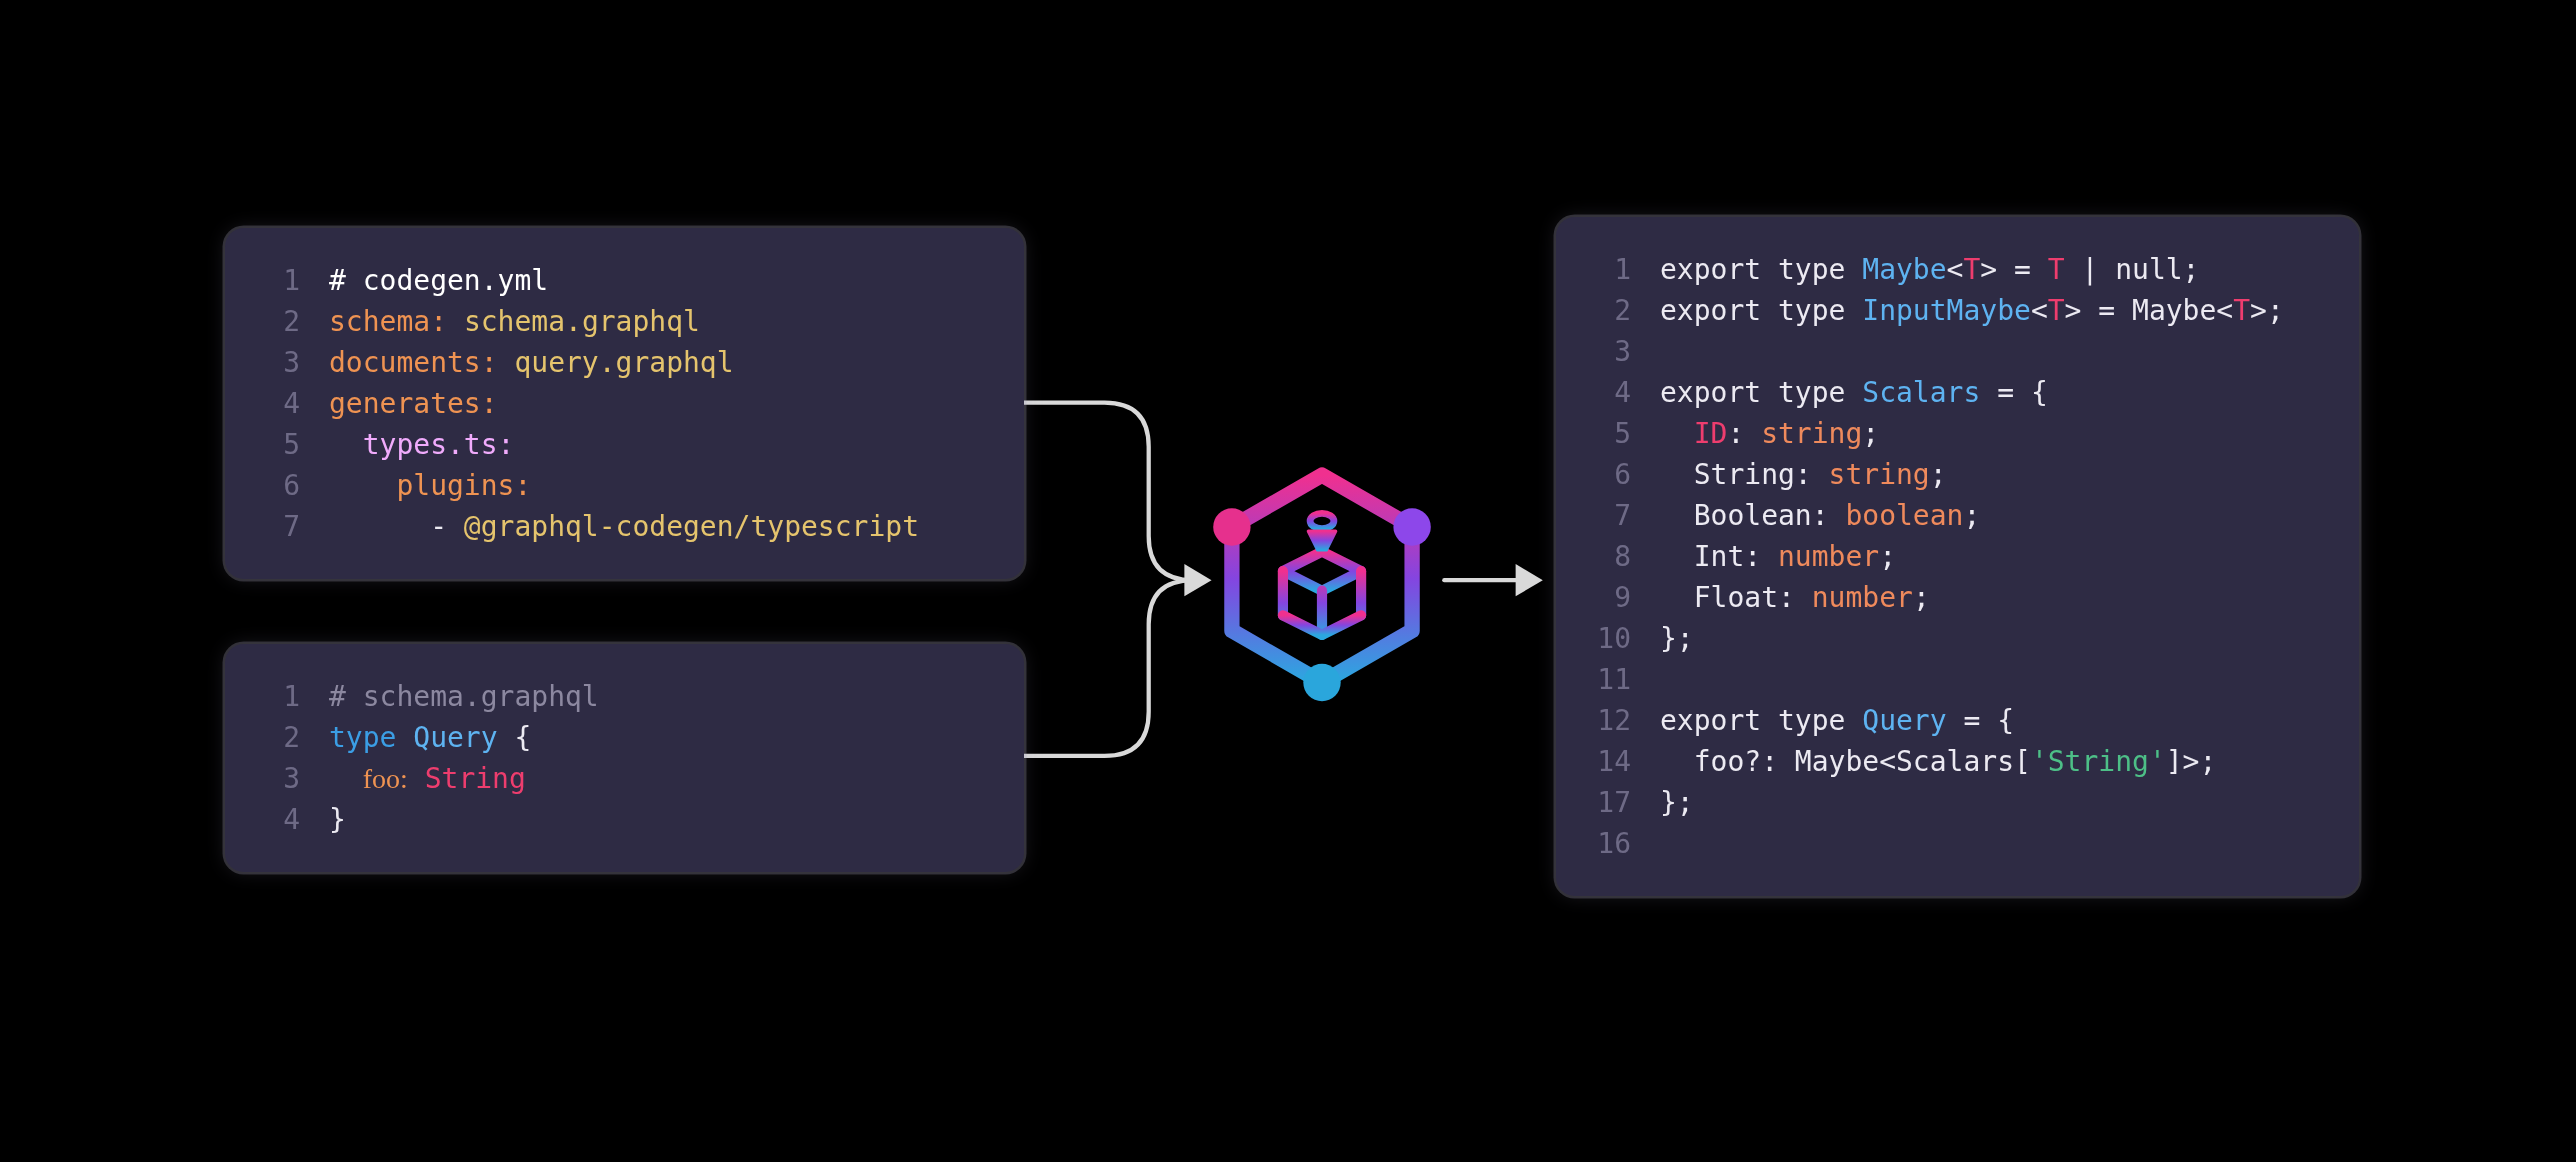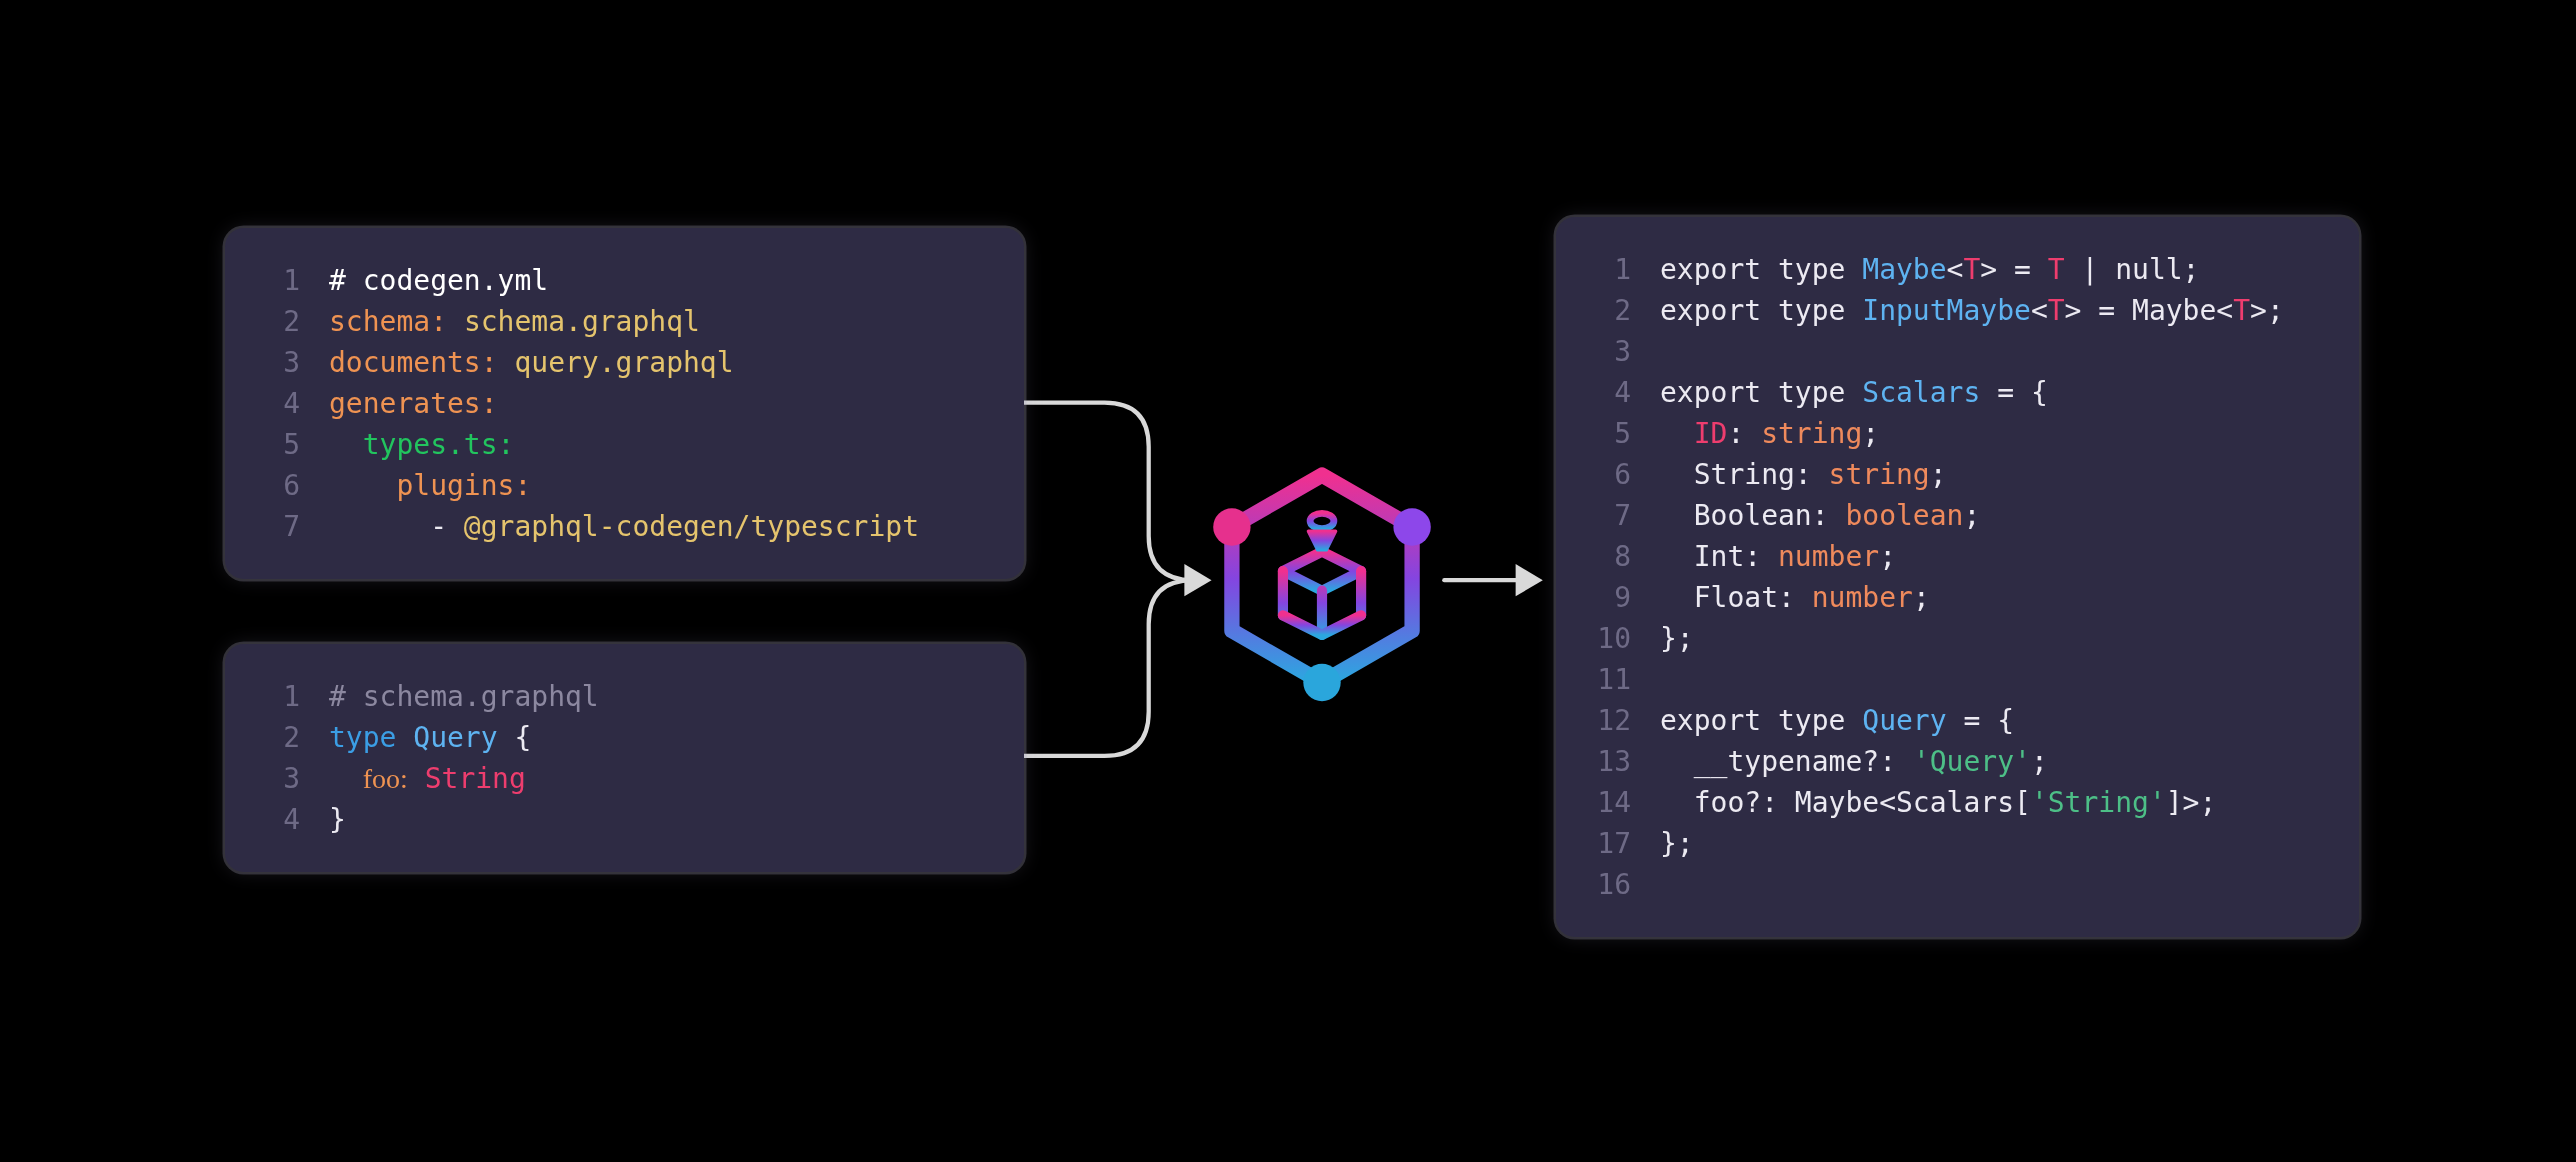--- a/index.html
+++ b/index.html
@@ -52,21 +52,21 @@
   <path d="M 1426 683 L 1394 664 L 1394 702 Z" fill="#d9d9d9"></path>
   <path d="M 1700 683 H 1786" fill="none" stroke-width="5" stroke-linecap="round" stroke="#d9d9d9"></path>
   <path d="M 1816 683 L 1784 664 L 1784 702 Z" fill="#d9d9d9"></path>
 </svg>
 
 <div class="panel panel-codegen" style="background: rgb(46, 43, 68);">
     <div class="line"><span class="lineno" style="color: rgb(110, 106, 134);">1</span><span class="codetext"><span style="color: #ffffff;"># codegen.yml</span></span></div>
     <div class="line"><span class="lineno" style="color: rgb(110, 106, 134);">2</span><span class="codetext"><span style="color: rgb(239, 147, 82);">schema:</span><span style="color: rgb(236, 234, 242);"> </span><span style="color: rgb(229, 196, 109);">schema.graphql</span></span></div>
     <div class="line"><span class="lineno" style="color: rgb(110, 106, 134);">3</span><span class="codetext"><span style="color: rgb(239, 147, 82);">documents:</span><span style="color: rgb(236, 234, 242);"> </span><span style="color: rgb(229, 196, 109); text-align: center;">query.graphql</span></span></div>
     <div class="line"><span class="lineno" style="color: rgb(110, 106, 134);">4</span><span class="codetext"><span style="color: rgb(239, 147, 82);">generates:</span></span></div>
-    <div class="line"><span class="lineno" style="color: rgb(110, 106, 134);">5</span><span class="codetext"><span style="color: rgb(236, 234, 242);">  </span><span style="color: #22c55e;">types.ts:</span></span></div>
+    <div class="line"><span class="lineno" style="color: rgb(110, 106, 134);">5</span><span class="codetext"><span style="color: rgb(236, 234, 242);">  </span><span style="color: #f0abfc;">types.ts:</span></span></div>
     <div class="line"><span class="lineno" style="color: rgb(110, 106, 134);">6</span><span class="codetext"><span style="color: rgb(236, 234, 242);">    </span><span style="color: rgb(239, 147, 82);">plugins:</span></span></div>
     <div class="line"><span class="lineno" style="color: rgb(110, 106, 134);">7</span><span class="codetext"><span style="color: rgb(236, 234, 242);">      - </span><span style="color: rgb(229, 196, 109);">@graphql-codegen/typescript</span></span></div>
   </div>
 <div class="panel panel-schema" style="background: rgb(46, 43, 68);">
     <div class="line"><span class="lineno" style="color: rgb(110, 106, 134);">1</span><span class="codetext"><span style="color: rgb(140, 136, 160);"># schema.graphql</span></span></div>
     <div class="line"><span class="lineno" style="color: rgb(110, 106, 134);">2</span><span class="codetext"><span style="color: rgb(59, 158, 229);">type</span><span style="color: rgb(236, 234, 242);"> </span><span style="color: rgb(94, 179, 241);">Query</span><span style="color: rgb(236, 234, 242);"> {</span></span></div>
     <div class="line"><span class="lineno" style="color: rgb(110, 106, 134);">3</span><span class="codetext"><span style="color: rgb(236, 234, 242);">  </span><span style="color: rgb(239, 147, 82); font-family: Liberation Serif, serif;">foo:</span><span style="color: rgb(236, 234, 242);"> </span><span style="color: rgb(238, 61, 110);">String</span></span></div>
     <div class="line"><span class="lineno" style="color: rgb(110, 106, 134);">4</span><span class="codetext"><span style="color: rgb(236, 234, 242);">}</span></span></div>
   </div>
 <div class="panel panel-output" style="background: rgb(46, 43, 68);">
@@ -75,21 +75,20 @@
     <div class="line"><span class="lineno" style="color: rgb(110, 106, 134);">3</span><span class="codetext"></span></div>
     <div class="line"><span class="lineno" style="color: rgb(110, 106, 134);">4</span><span class="codetext"><span style="color: rgb(236, 234, 242);">export type </span><span style="color: rgb(94, 179, 241);">Scalars</span><span style="color: rgb(236, 234, 242);"> = {</span></span></div>
     <div class="line"><span class="lineno" style="color: rgb(110, 106, 134);">5</span><span class="codetext"><span style="color: rgb(236, 234, 242);">  </span><span style="color: rgb(238, 61, 110);">ID</span><span style="color: rgb(236, 234, 242);">: </span><span style="color: rgb(239, 138, 92);">string</span><span style="color: rgb(236, 234, 242);">;</span></span></div>
     <div class="line"><span class="lineno" style="color: rgb(110, 106, 134);">6</span><span class="codetext"><span style="color: rgb(236, 234, 242);">  String: </span><span style="color: rgb(239, 138, 92);">string</span><span style="color: rgb(236, 234, 242);">;</span></span></div>
     <div class="line"><span class="lineno" style="color: rgb(110, 106, 134);">7</span><span class="codetext"><span style="color: rgb(236, 234, 242);">  Boolean: </span><span style="color: rgb(239, 138, 92);">boolean</span><span style="color: rgb(236, 234, 242);">;</span></span></div>
     <div class="line"><span class="lineno" style="color: rgb(110, 106, 134);">8</span><span class="codetext"><span style="color: rgb(236, 234, 242);">  Int: </span><span style="color: rgb(239, 138, 92);">number</span><span style="color: rgb(236, 234, 242);">;</span></span></div>
     <div class="line"><span class="lineno" style="color: rgb(110, 106, 134);">9</span><span class="codetext"><span style="color: rgb(236, 234, 242);">  Float: </span><span style="color: rgb(239, 138, 92);">number</span><span style="color: rgb(236, 234, 242);">;</span></span></div>
     <div class="line"><span class="lineno" style="color: rgb(110, 106, 134);">10</span><span class="codetext"><span style="color: rgb(236, 234, 242);">};</span></span></div>
     <div class="line"><span class="lineno" style="color: rgb(110, 106, 134);">11</span><span class="codetext"></span></div>
     <div class="line"><span class="lineno" style="color: rgb(110, 106, 134);">12</span><span class="codetext"><span style="color: rgb(236, 234, 242);">export type </span><span style="color: rgb(94, 179, 241);">Query</span><span style="color: rgb(236, 234, 242);"> = {</span></span></div>
-    <div class="line"><span class="lineno" style="color: rgb(110, 106, 134);">13</span><span class="codetext"><span style="color: rgb(236, 234, 242);">  __typename?: </span><span style="color: rgb(77, 191, 135);">'Query'</span><span style="color: rgb(236, 234, 242);">;</span></span></div>
     <div class="line"><span class="lineno" style="color: rgb(110, 106, 134);">14</span><span class="codetext"><span style="color: rgb(236, 234, 242);">  foo?: Maybe&lt;Scalars[</span><span style="color: rgb(77, 191, 135);">'String'</span><span style="color: rgb(236, 234, 242);">]&gt;;</span></span></div>
     <div class="line"><span class="lineno" style="color: rgb(110, 106, 134);">17</span><span class="codetext"><span style="color: rgb(236, 234, 242);">};</span></span></div>
     <div class="line"><span class="lineno" style="color: rgb(110, 106, 134);">16</span><span class="codetext"></span></div>
   </div>
 
 <div class="logo-wrap">
   <svg width="234" height="255" viewBox="0 0 136 150">
     <defs>
       <linearGradient id="lg" x1="0" y1="0" x2="0" y2="1">
         <stop offset="0" stop-color="#f0308f"></stop>

